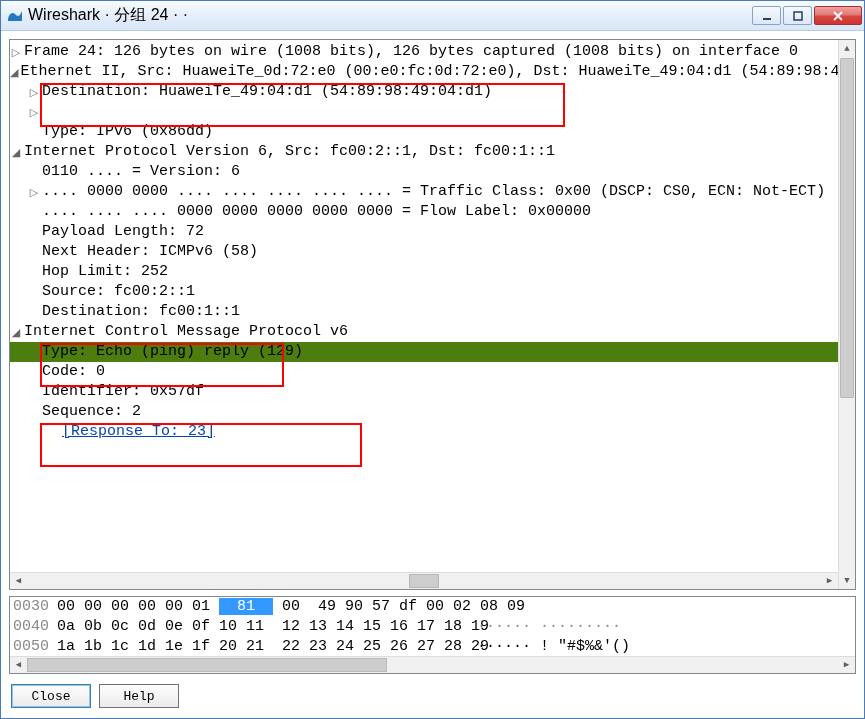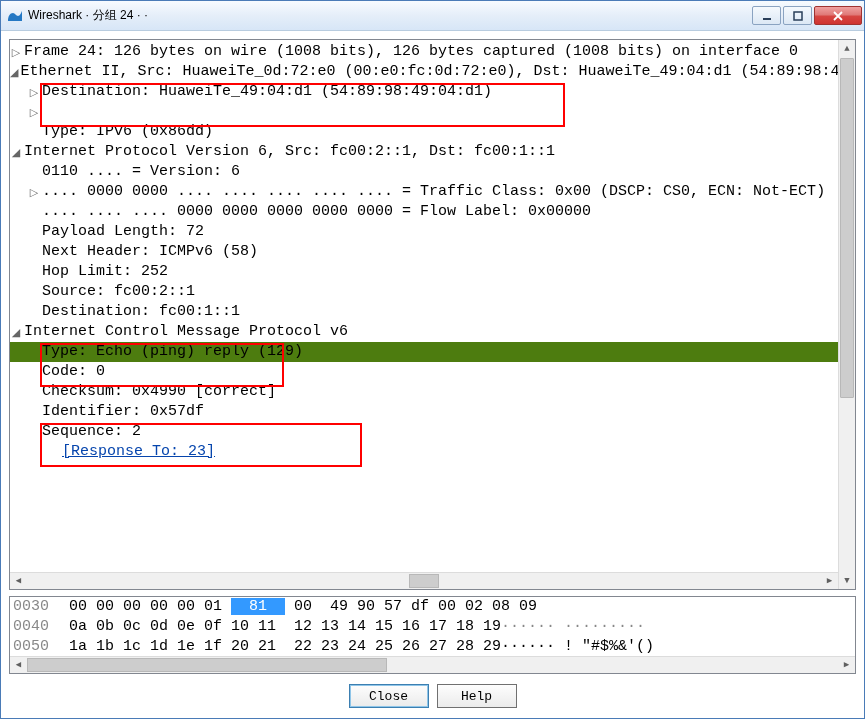--- a/index.html
+++ b/index.html
@@ -26,21 +26,21 @@
   align-items: center;
   padding: 0 2px 0 6px;
   position: relative;
 }
 .titlebar-icon {
   width: 16px;
   height: 16px;
   margin-right: 5px;
 }
 .titlebar-title {
-  font-size: 12px;
+  font-size: 16px;
   color: #000;
   flex: 1;
 }
 .titlebar-buttons {
   display: flex;
   gap: 2px;
 }
 .tb-btn {
   width: 29px;
   height: 19px;
@@ -165,30 +165,29 @@
   font-family: "Courier New", monospace;
   font-size: 15px;
   line-height: 20px;
   height: 78px;
   overflow: hidden;
   position: relative;
 }
 .hex-row {
   display: flex;
   padding-left: 3px;
-  gap: 12px;
 }
 .hex-offset { color: #888; width: 44px; }
 .hex-bytes { width: 420px; white-space: pre; }
 .hex-ascii { white-space: pre; color: #000; }
 .hex-dot { color: #888; }
 
 .button-row {
   display: flex;
-  justify-content: center;
+  justify-content: flex-start;
   gap: 8px;
   padding: 4px 2px 2px;
 }
 .std-btn {
   min-width: 80px;
   height: 24px;
   border: 1px solid #707070;
   background: linear-gradient(to bottom, #fdfdfd, #ebebeb);
   font-family: "Courier New", monospace;
   font-size: 13px;
@@ -312,25 +311,20 @@
           <span>Type: Echo (ping) reply (129)</span>
         </div>
         <div class="tree-row">
           <span class="indent i1"></span>
             <span class="expander none">·</span>
           <span>Code: 0</span>
         </div>
         <div class="tree-row">
           <span class="indent i1"></span>
             <span class="expander none">·</span>
-          <span>Checksum: 0x4990 [correct]</span>
-        </div>
-        <div class="tree-row">
-          <span class="indent i1"></span>
-            <span class="expander none">·</span>
           <span>Identifier: 0x57df</span>
         </div>
         <div class="tree-row">
           <span class="indent i1"></span>
             <span class="expander none">·</span>
           <span>Sequence: 2</span>
         </div>
         <div class="tree-row">
           <span class="indent i1"></span>
             <span class="expander none">·</span>

